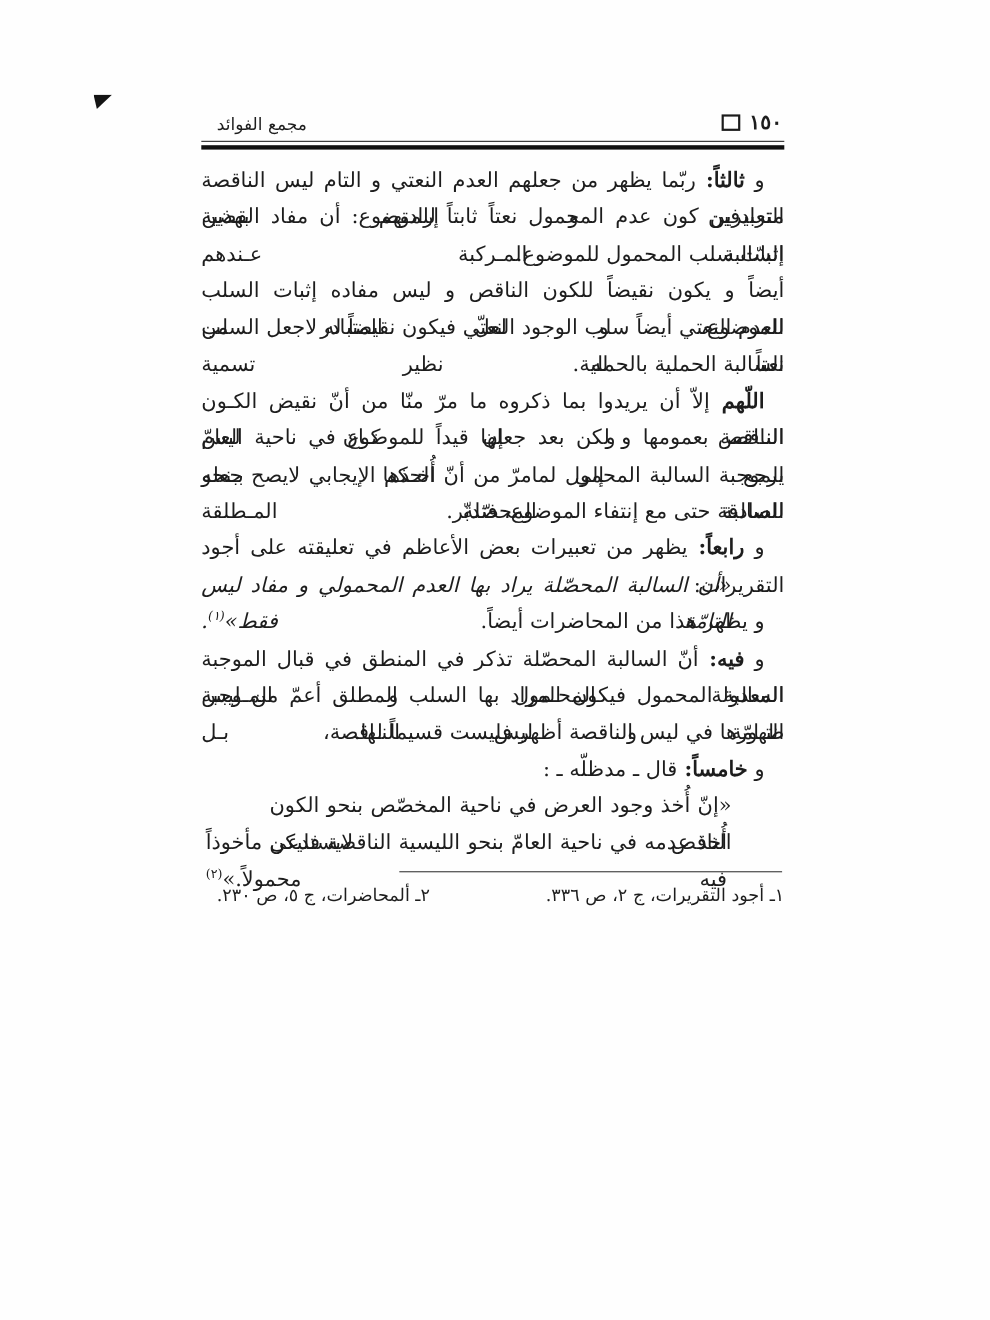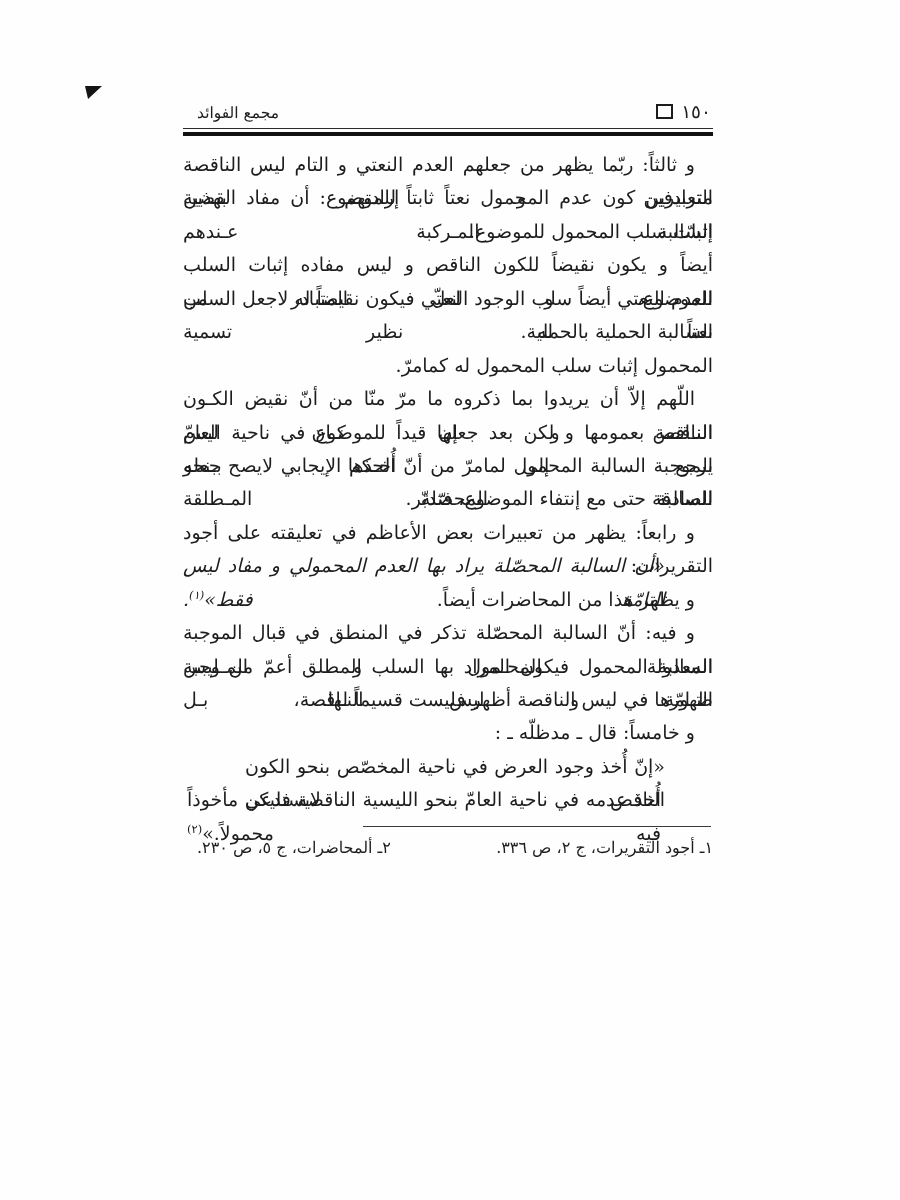--- a/index.html
+++ b/index.html
@@ -17,39 +17,39 @@
     clip-path: polygon(0 0, 100% 0, 18% 100%);
   }
   .content {
     position: absolute; top: 96px; left: 183px; right: 187px;
     direction: rtl;
   }
   .header-row {
     display: flex; justify-content: space-between; align-items: flex-end;
     padding: 0 2px; height: 26px;
   }
-  .pageno-group { display: flex; align-items: center; gap: 8px; font-size: 18.5px; }
+  .pageno-group { display: flex; align-items: center; gap: 8px; font-size: 18.5px; font-weight: bold; }
   .pageno-box {
     display: inline-block; width: 13px; height: 11px;
     border: 2.2px solid #1c1c1c; background: transparent;
   }
   .book-title { font-size: 15.5px; margin-left: 12px; }
   .header-rule {
     margin-top: 6px; height: 3px;
     border-top: 1.6px solid #2b2b2b;
     border-bottom: 4.2px solid #111;
   }
   .body-text { margin-top: 12px; font-size: 19px; }
   .line {
     height: 33.45px; line-height: 33.45px;
     text-align: justify; text-align-last: justify;
   }
   .line.start { text-indent: 18px; }
   .line.end { text-align-last: right; }
-  .line b { font-weight: 400; }
+  .line b { font-weight: 700; }
   .q-single { padding-right: 48px; font-style: italic; }
   .q2a { padding-right: 48px; padding-left: 62px; }
   .q2b { padding-right: 52px; padding-left: 4px; }
   sup.fnref { font-size: 11.5px; line-height: 0; vertical-align: 7px; }
   .footnote-rule {
     margin: 9px 2px 0 auto; width: 348px;
     border-top: 1.7px solid #3a3a3a; height: 0;
   }
   .footnotes {
     margin-top: 8px; display: flex; justify-content: space-between;
@@ -78,21 +78,20 @@
     <div class="body-text">
 
       <div class="line start"><span>و </span><b>ثالثاً: </b><span>ربّما يظهر من جعلهم العدم النعتي و التام ليس الناقصة مترادفين و إرادتهم بهذين</span></div>
       <div class="line">التعبيرين كون عدم المحمول نعتاً ثابتاً للموضوع: أن مفاد القضية السّالبة المـركبة عـندهم</div>
       <div class="line end">إثبات سلب المحمول للموضوع.</div>
 
       <div class="line">أيضاً و يكون نقيضاً للكون الناقص و ليس مفاده إثبات السلب للموضوع، و لعلّ المتبادر من</div>
       <div class="line">العدم النعتي أيضاً سلب الوجود النعتي فيكون نقيضاً له لاجعل السلب نعتاً له نظير تسمية</div>
       <div class="line end">السالبة الحملية بالحملية.</div>
 
-      <div class="line end">المحمول إثبات سلب المحمول له كمامرّ.</div>
 
       <div class="line start"><span></span><b>اللّهم </b><span>إلاّ أن يريدوا بما ذكروه ما مرّ منّا من أنّ نقيض الكـون النـاقص و إن كـان ليس</span></div>
       <div class="line">الناقصة بعمومها و لكن بعد جعلها قيداً للموضوع في ناحية العامّ يرجع إلى أُخـذها بـنحو</div>
       <div class="line">الموجبة السالبة المحمول لمامرّ من أنّ الحكم الإيجابي لايصح جعله للسالبة المحصّلة المـطلقة</div>
       <div class="line end">الصادقة حتى مع إنتفاء الموضوع، فتدبّر.</div>
 
       <div class="line start end"><span>و </span><b>رابعاً: </b><span>يظهر من تعبيرات بعض الأعاظم في تعليقته على أجود التقريرات:</span></div>
 
       <div class="line q-single"><span>«أن السالبة المحصّلة يراد بها العدم المحمولي و مفاد ليس التامّة فقط»</span><sup class="fnref">(١)</sup><span>.</span></div>
 

